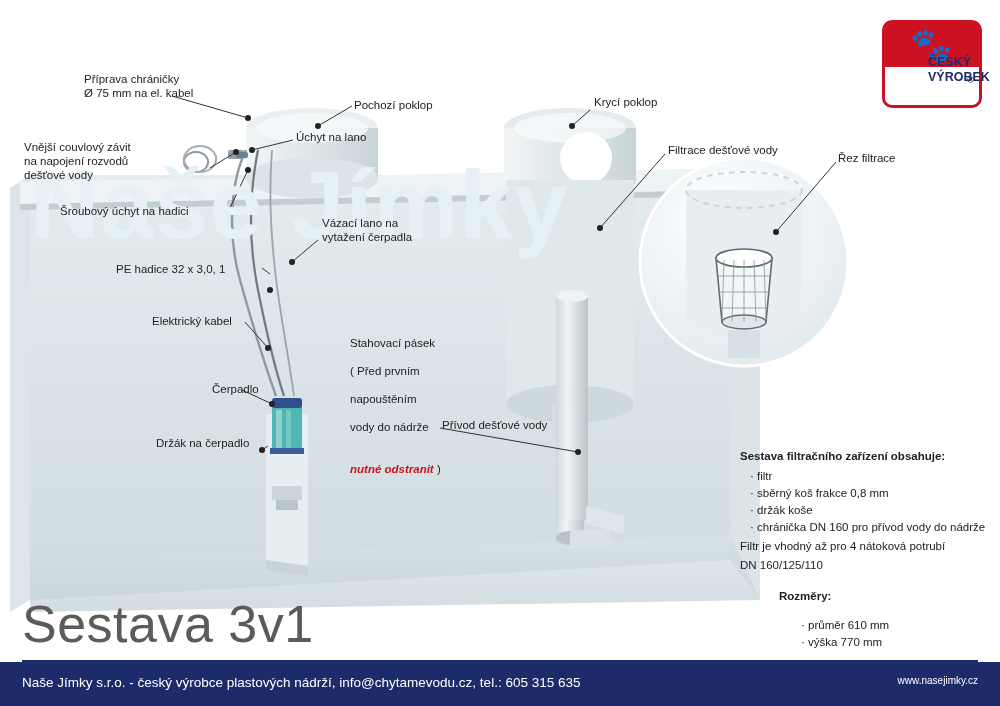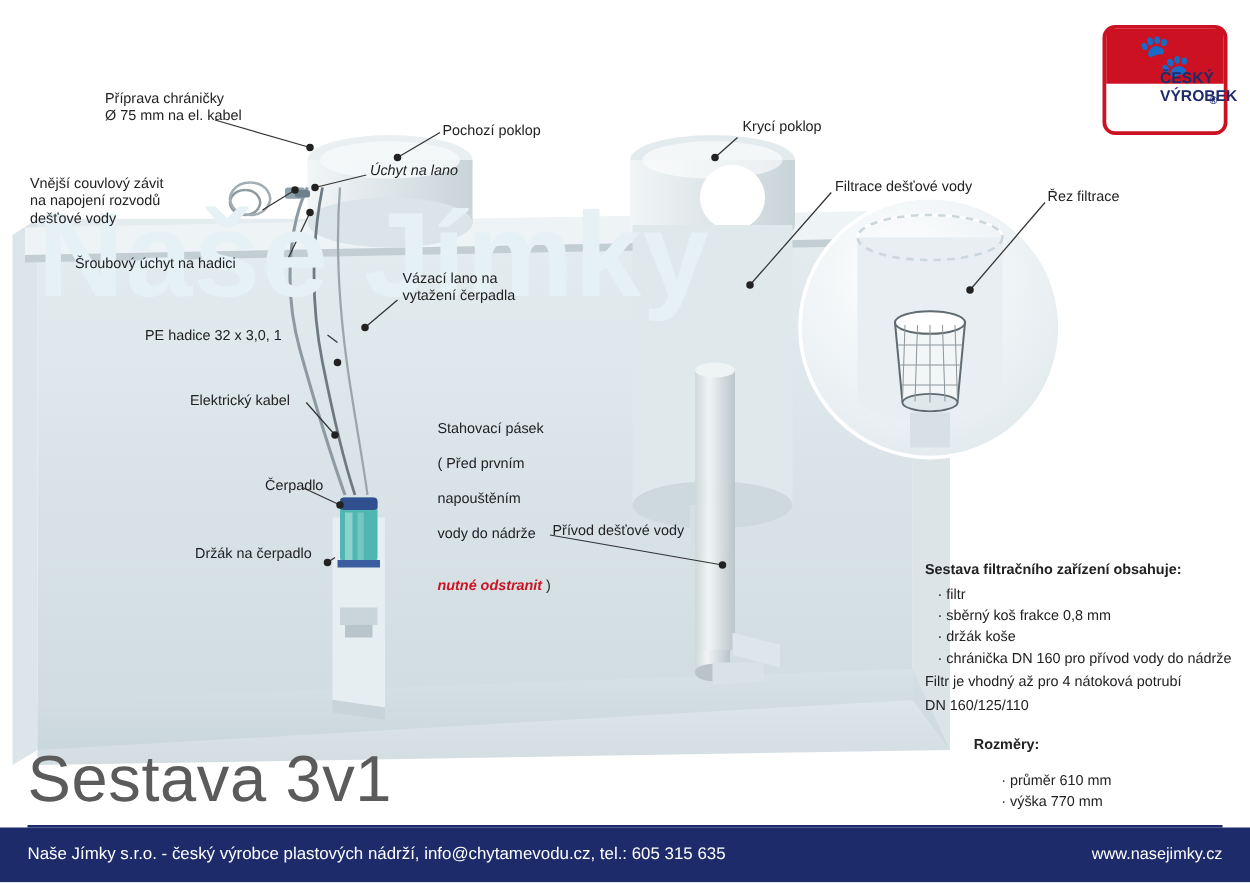--- a/index.html
+++ b/index.html
@@ -48,21 +48,21 @@
   .footer-left {
     position: absolute;
     left: 22px;
     top: 13px;
     font-size: 13.5px;
   }
   .footer-right {
     position: absolute;
     right: 22px;
     top: 13px;
-    font-size: 13px;
+    font-size: 10px;
   }
   .footer-rule {
     position: absolute;
     left: 22px;
     bottom: 44px;
     width: 956px;
     height: 2px;
     background: #1d2b6b;
   }
   
@@ -322,21 +322,21 @@
       <circle cx="578" cy="452" r="3"></circle>
     </g>
   </svg>
 
   <div class="watermark">Naše Jímky</div>
 
   <div class="lbl" style="left:84px; top:72px;">Příprava chráničky
 Ø 75 mm na el. kabel</div>
   <div class="lbl" style="left:354px; top:98px;text-align:center;">Pochozí poklop</div>
   <div class="lbl" style="left:594px; top:95px;">Krycí poklop</div>
-  <div class="lbl" style="left:296px; top:130px;font-style:italic;">Úchyt na lano</div>
+  <div class="lbl" style="left:296px; top:130px;">Úchyt na lano</div>
   <div class="lbl" style="left:668px; top:143px;">Filtrace dešťové vody</div>
   <div class="lbl" style="left:838px; top:151px;">Řez filtrace</div>
   <div class="lbl" style="left:24px;  top:140px;">Vnější couvlový závit
 na napojení rozvodů
 dešťové vody</div>
   <div class="lbl" style="left:60px;  top:204px;">Šroubový úchyt na hadici</div>
   <div class="lbl" style="left:322px; top:216px;">Vázací lano na
 vytažení čerpadla</div>
   <div class="lbl" style="left:116px; top:262px;">PE hadice 32 x 3,0, 1</div>
   <div class="lbl" style="left:152px; top:314px;">Elektrický kabel</div>

